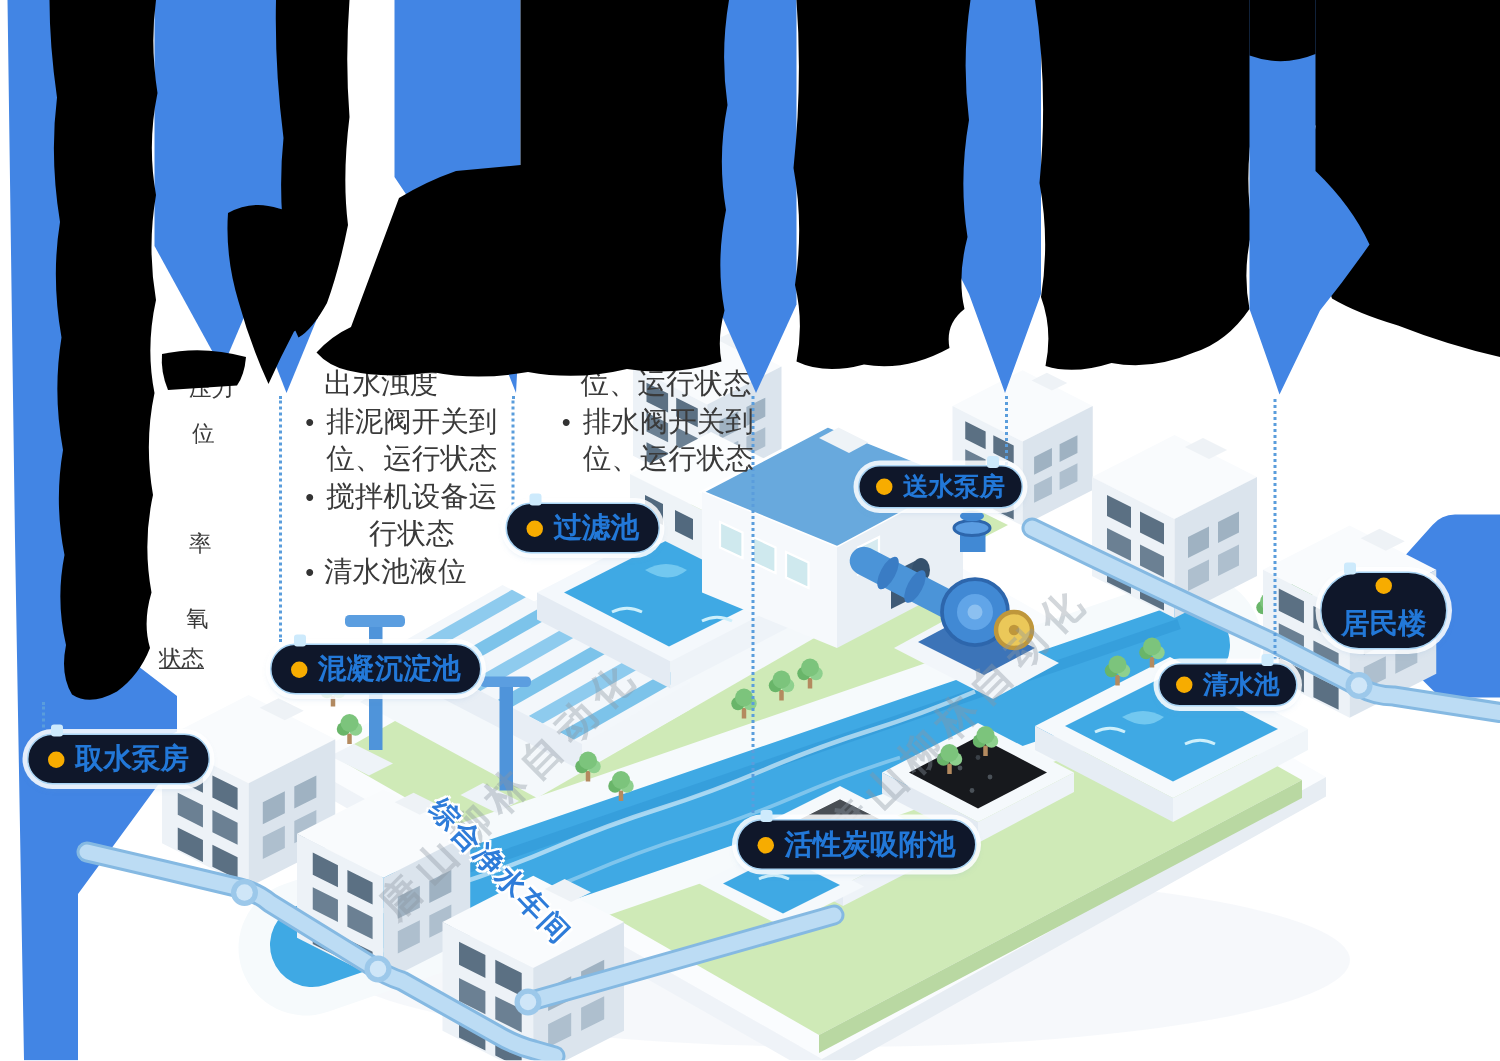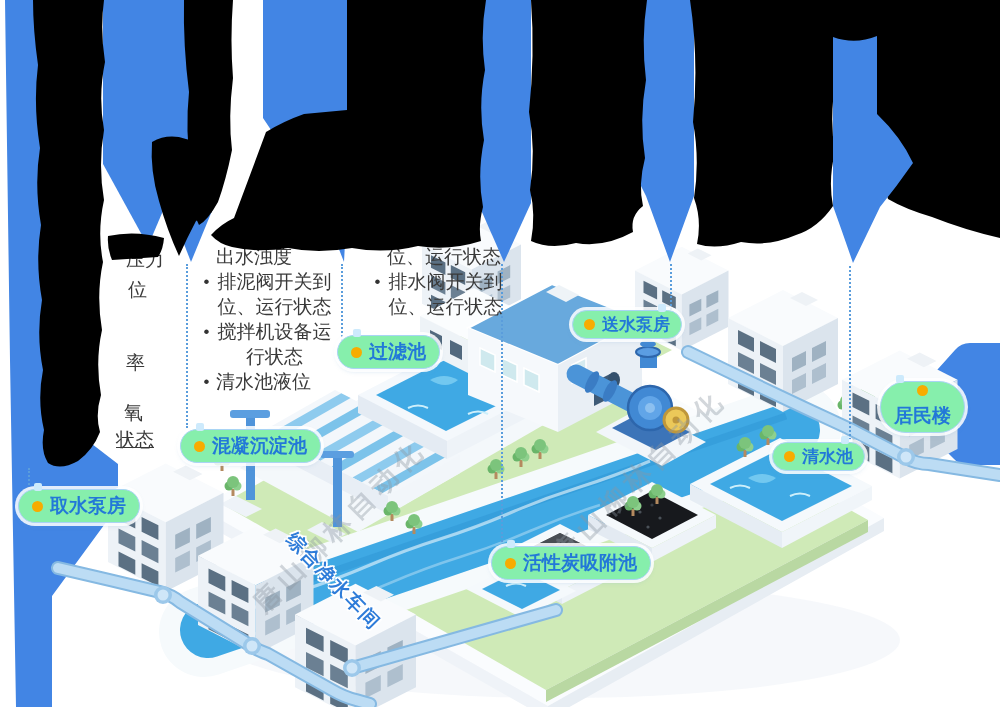--- a/index.html
+++ b/index.html
@@ -6,27 +6,27 @@
   #page{position:relative;width:1000px;height:707px;overflow:hidden;background:#ffffff;
         font-family:"Liberation Sans","DejaVu Sans",sans-serif;}
   svg{position:absolute;left:0;top:0;}
   #scene{z-index:1;}
   .wm{position:absolute;z-index:2;color:rgba(140,150,160,.38);font-size:27px;font-weight:700;
       letter-spacing:6px;transform:rotate(-45deg);transform-origin:left top;white-space:nowrap;z-index:2;}
   
   .tcol{position:absolute;z-index:2;width:136px;color:#3a3a3a;font-size:19px;line-height:25px;text-align:center;}
   .tcol .li{display:flex;}
   .tcol .bdot{width:19px;flex:none;font-size:17px;color:#333;}
-  .frag{position:absolute;z-index:2;color:#3a3a3a;font-size:19px;line-height:21px;white-space:nowrap;}
+  .frag{position:absolute;z-index:2;color:#3a3a3a;font-size:15px;line-height:21px;white-space:nowrap;}
   
   .dl{position:absolute;z-index:2;width:0;border-left:2px dotted #5a9ddc;}
   #topart{z-index:3;}
   
   .pill{position:absolute;z-index:4;display:inline-flex;align-items:center;gap:7px;
-        padding:3px 13px;background:#86efac;border:1px solid #a9d4f4;border-radius:999px;
+        padding:3px 13px;background:#0f172a;border:1px solid #a9d4f4;border-radius:999px;
         color:#2278d8;font-weight:700;font-size:19px;white-space:nowrap;
         box-shadow:0 0 0 3px rgba(255,255,255,.85),0 2px 5px rgba(110,160,210,.35);}
   .pill .dot{width:11px;height:11px;border-radius:50%;background:#f7ac00;flex:none;}
   .pill.sm{font-size:17px;padding:2px 11px;}
   .pill::after{content:"";position:absolute;top:-7px;width:8px;height:8px;border-radius:2px;background:#cdeafc;}
   .pill.tl::after{left:15px;} .pill.tr::after{right:15px;}
   
   #workshop-tag{position:absolute;z-index:4;left:299px;top:527px;transform:rotate(46deg);
       transform-origin:0 0;color:#2e7cd9;font-size:19px;font-weight:800;letter-spacing:2px;white-space:nowrap;
       text-shadow:-2px 0 0 #fff,2px 0 0 #fff,0 -2px 0 #fff,0 2px 0 #fff,-1px -1px #fff,1px 1px #fff;}
@@ -251,21 +251,21 @@
   <div class="dl" style="left:341px;top:264px;height:89px;"></div>
   <div class="dl" style="left:501px;top:264px;height:282px;"></div>
   <div class="dl" style="left:670px;top:264px;height:46px;"></div>
   <div class="dl" style="left:849px;top:266px;height:190px;"></div>
   <div class="dl" style="left:28px;top:468px;height:21px;"></div>
 
   <span class="frag" style="left:126px;top:249px;">压力</span>
   <span class="frag" style="left:128px;top:279px;">位</span>
   <span class="frag" style="left:126px;top:352px;">率</span>
   <span class="frag" style="left:124px;top:402px;">氧</span>
-  <span class="frag" style="left:116px;top:429px;text-decoration:underline;">状态</span>
+  <span class="frag" style="left:106px;top:429px;text-decoration:underline;">状态</span>
 
   <div class="tcol" style="left:197px;top:244px;">
       <div class="li">
         <span class="bdot"></span>
         <span>出水浊度</span>
       </div>
       <div class="li">
         <span class="bdot">•</span>
         <span>排泥阀开关到位、运行状态</span>
       </div>

